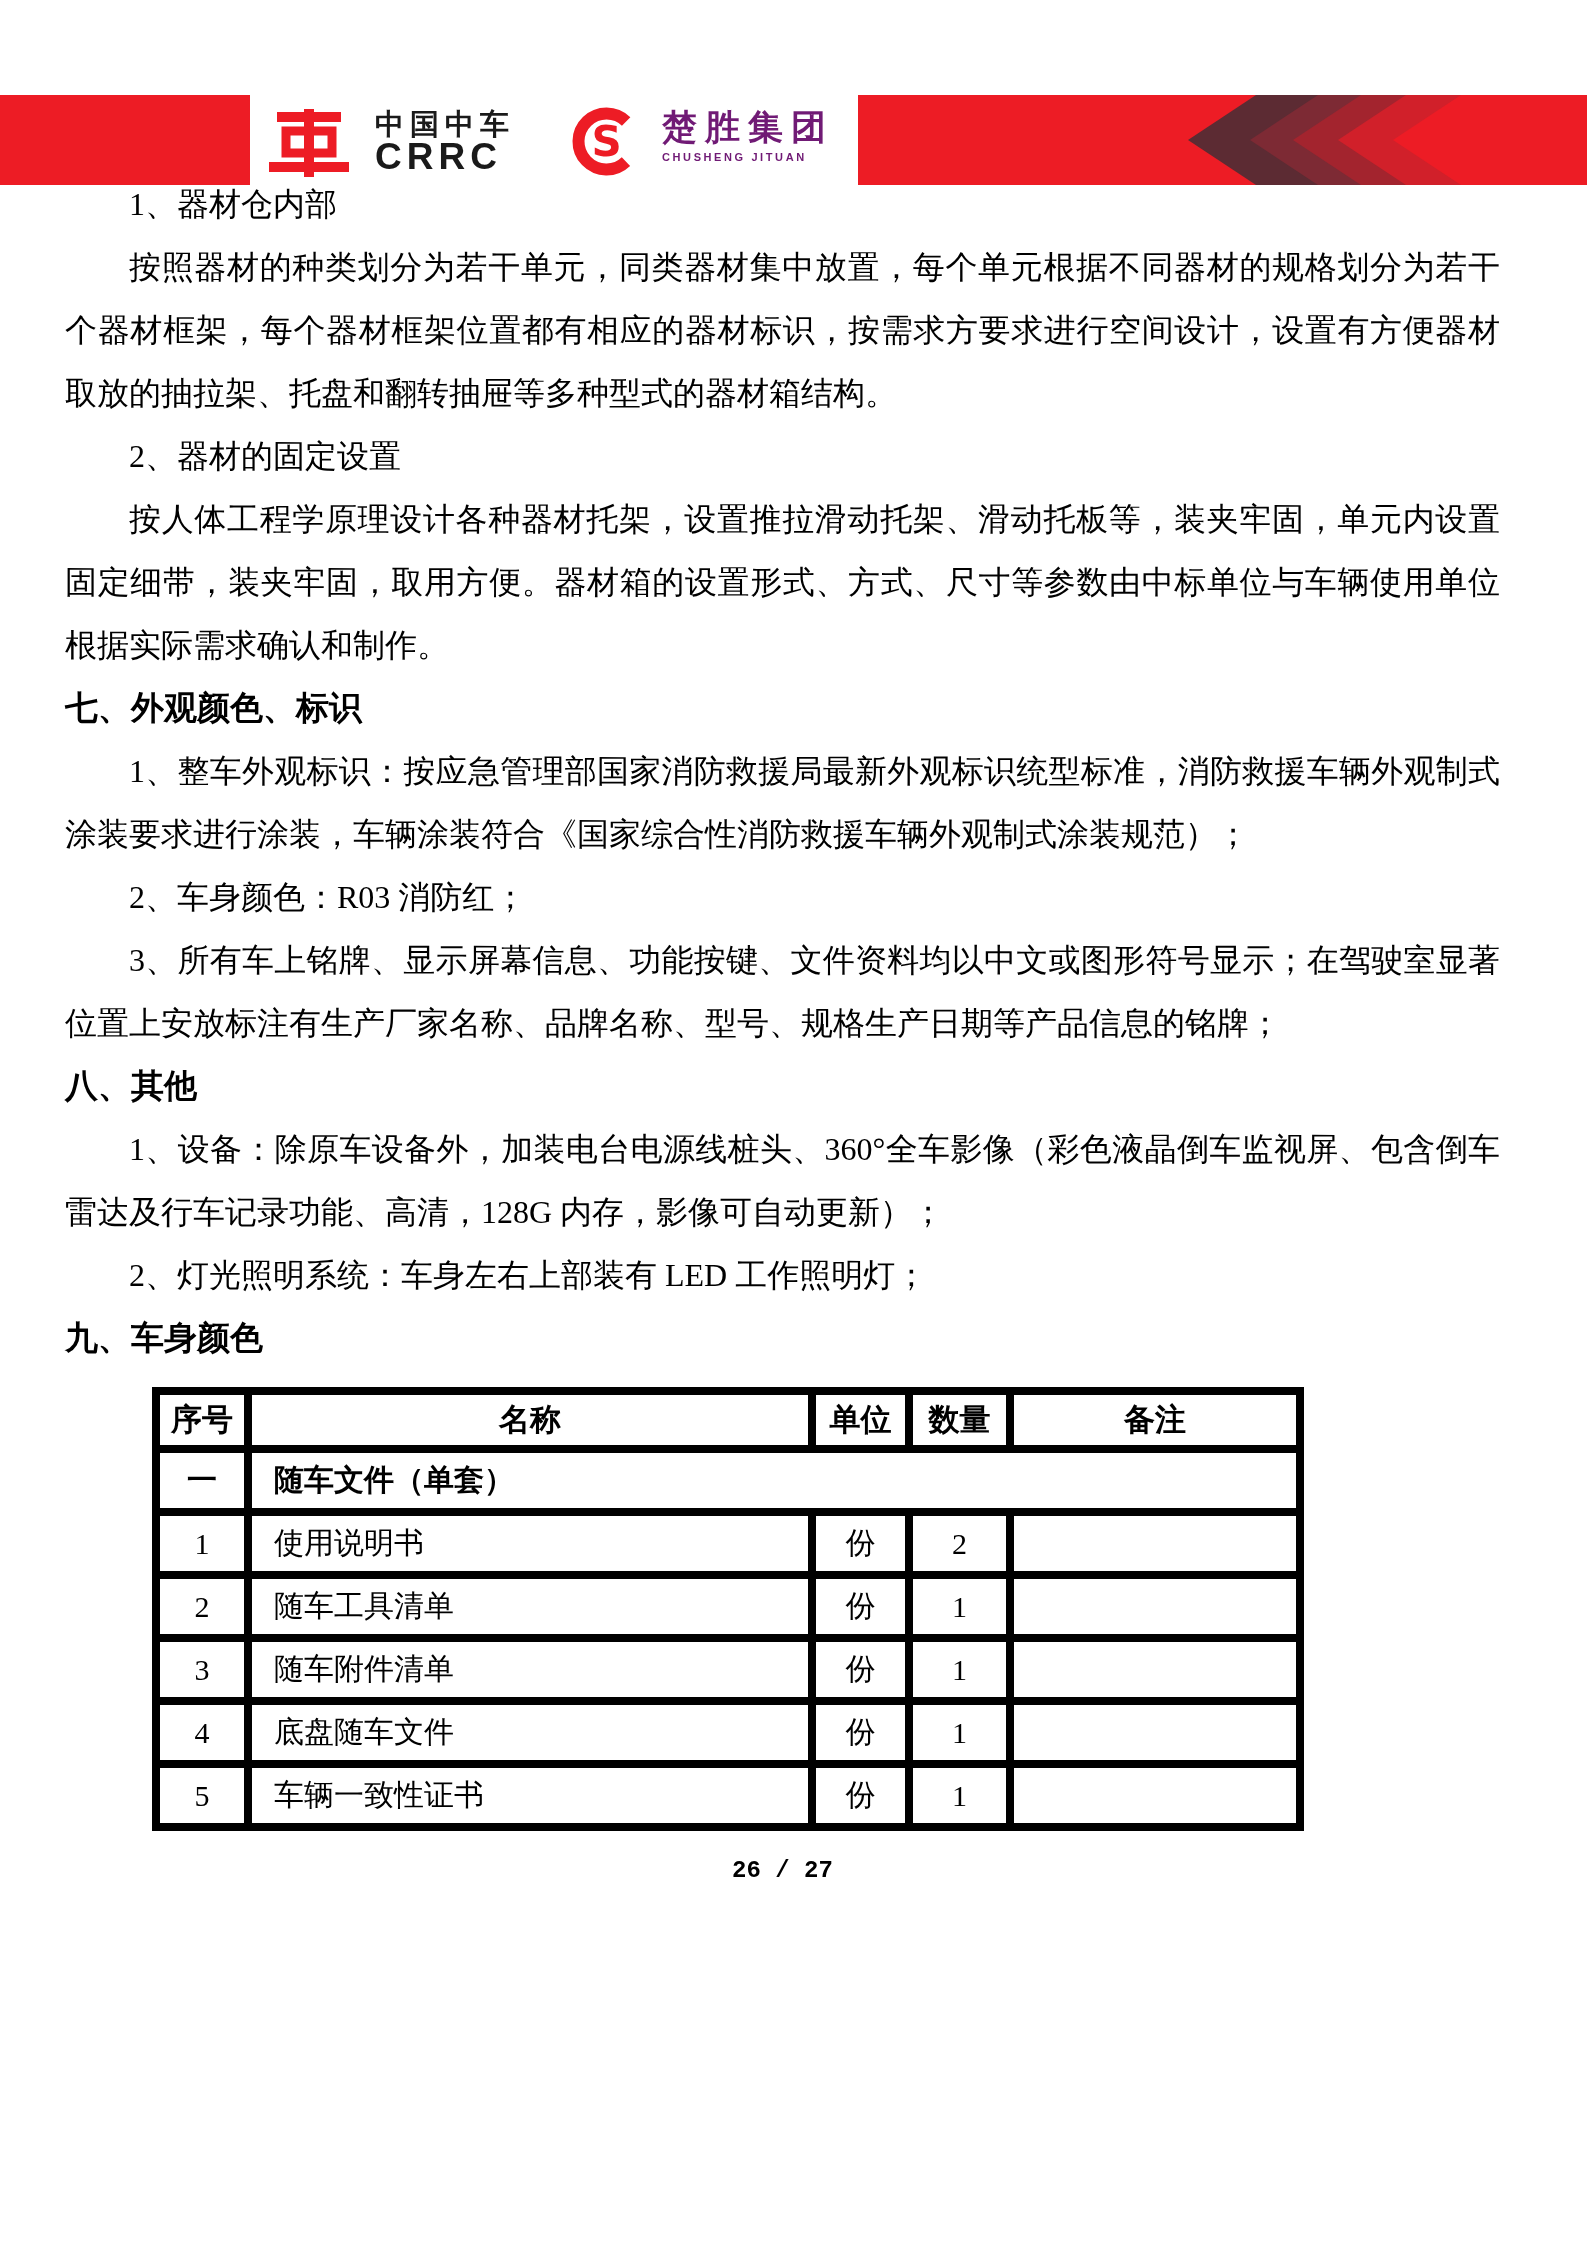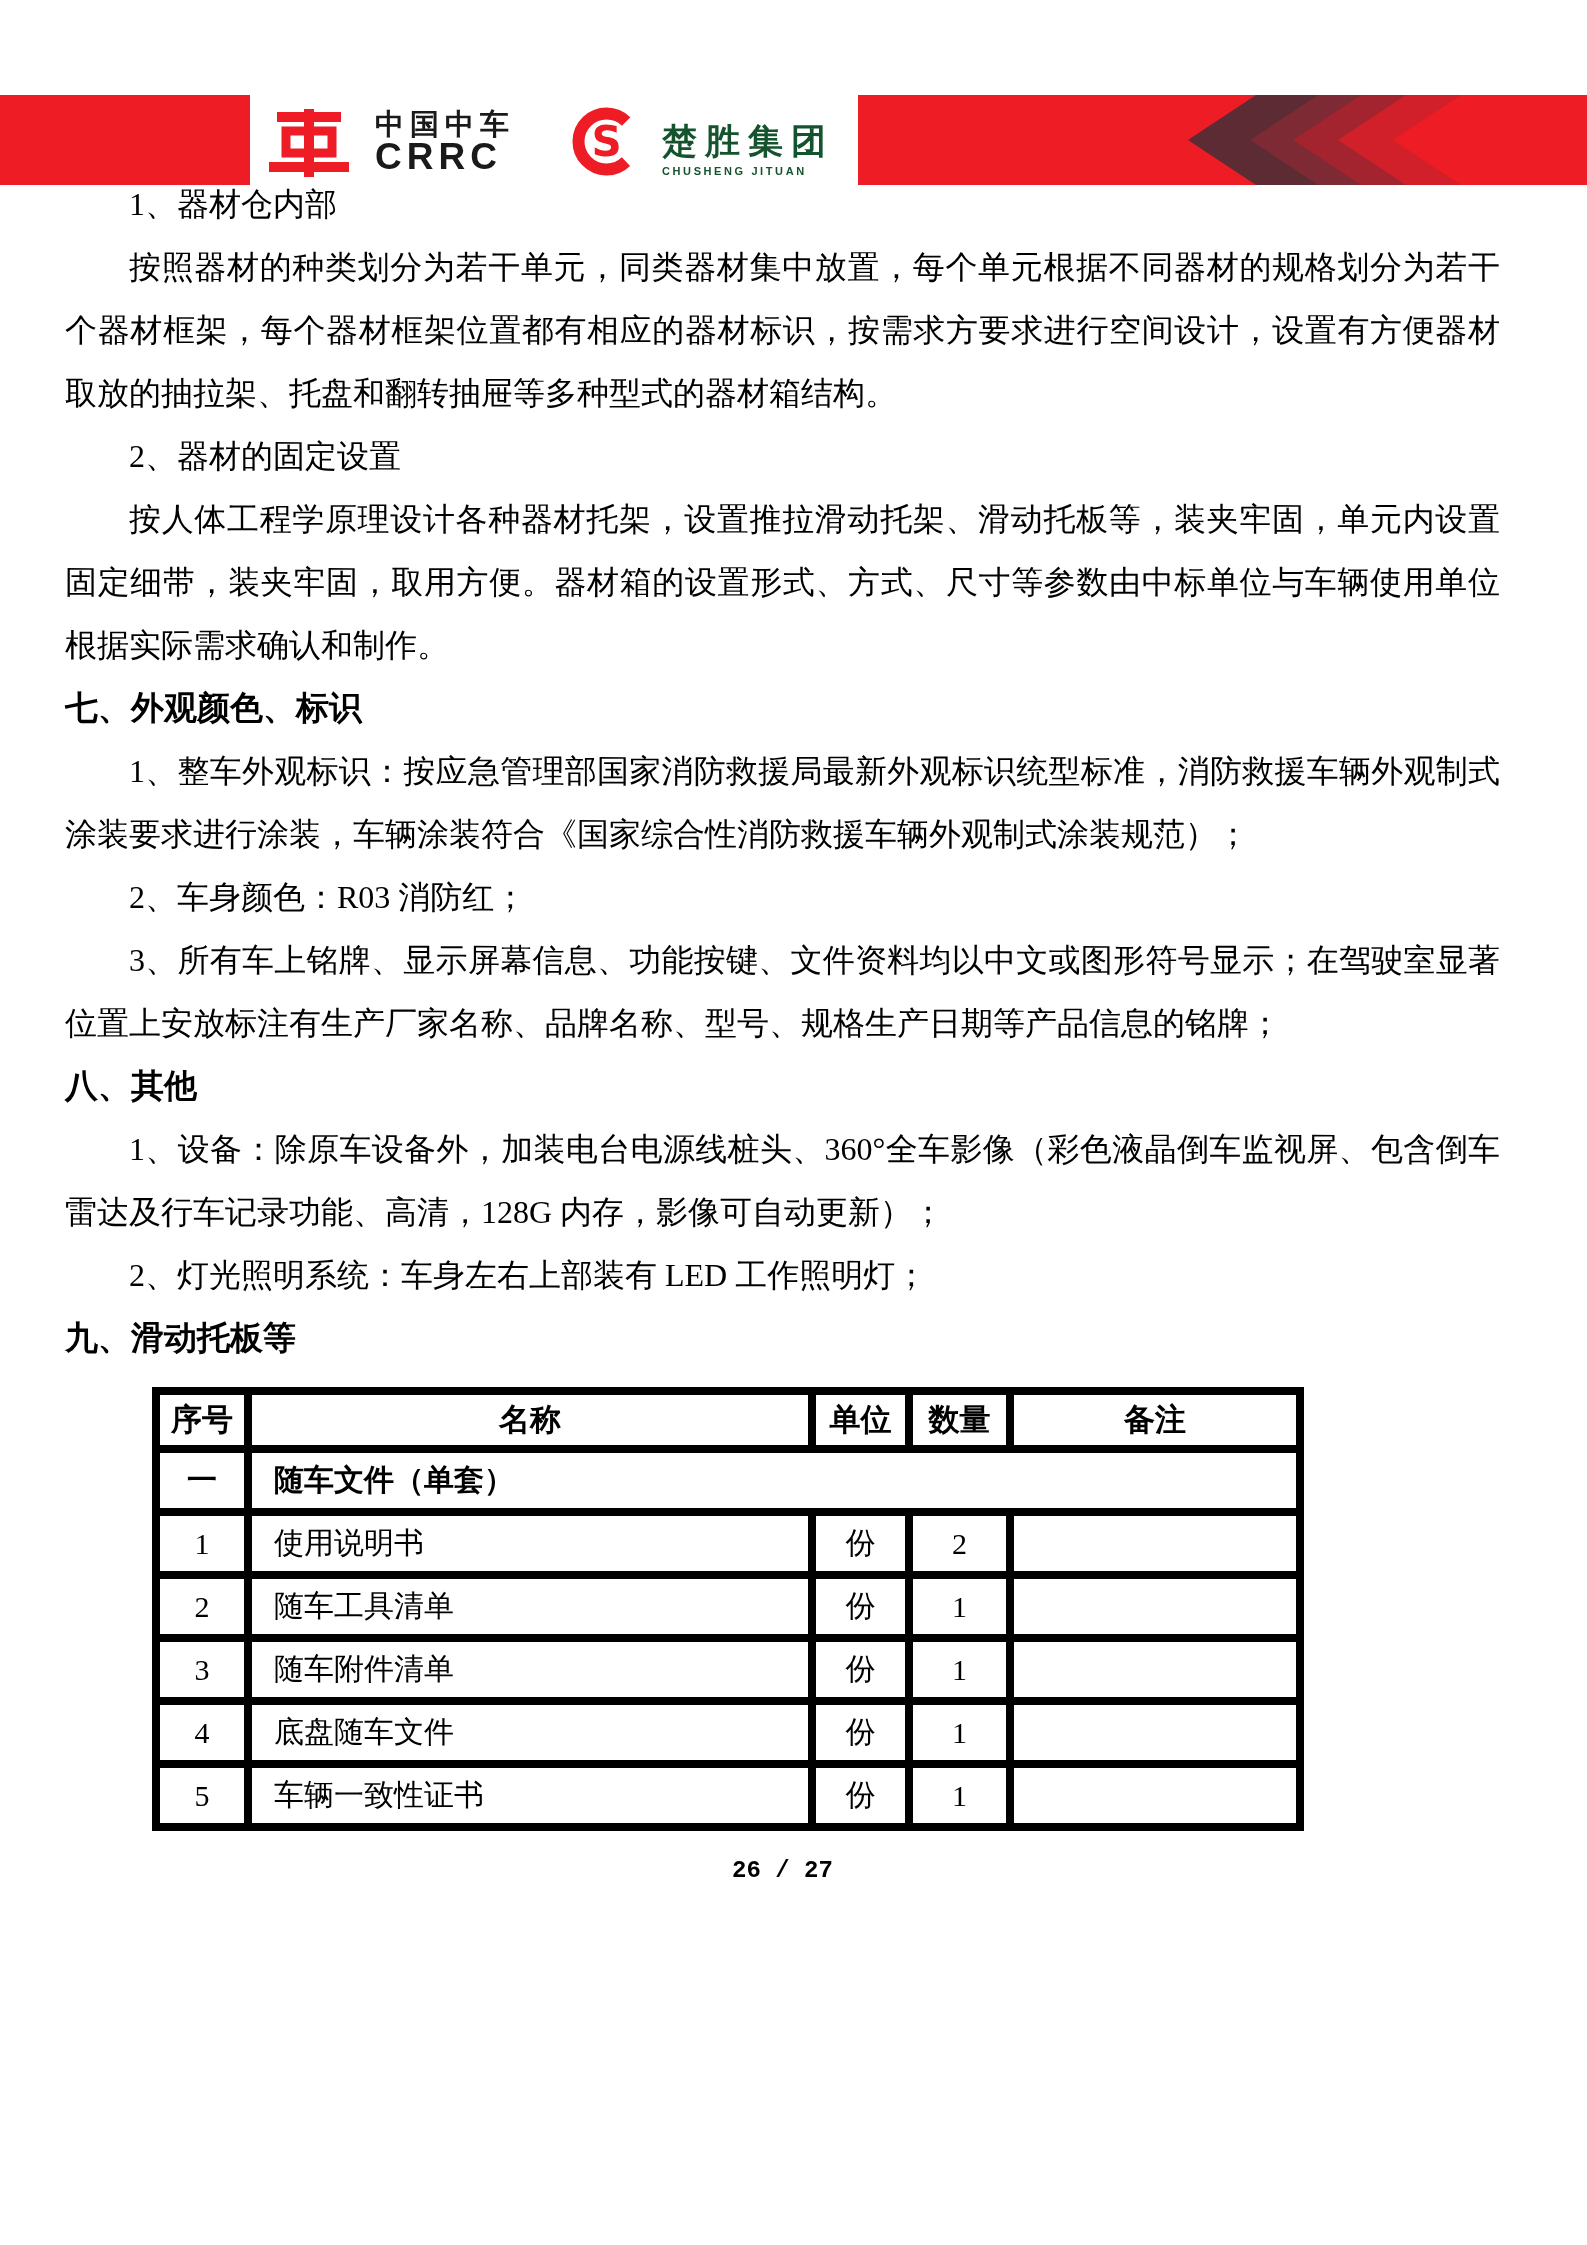--- a/index.html
+++ b/index.html
@@ -19,21 +19,21 @@
     clip-path:polygon(0 50%, 17% 0, 100% 0, 100% 100%, 17% 100%); }
 
   .crrc-logo { position:absolute; left:19px; top:14px; display:flex; align-items:flex-start; }
   .crrc-emblem { display:block; }
   .crrc-text { margin-left:26px; font-family:"Liberation Sans", sans-serif; color:#1a1a1a; }
   .crrc-zh { font-size:29px; font-weight:bold; letter-spacing:6px; line-height:30px; white-space:nowrap; }
   .crrc-en { font-size:37px; font-weight:900; letter-spacing:5px; line-height:34px; margin-top:1px; }
 
   .cs-logo { position:absolute; left:319px; top:9px; display:flex; align-items:flex-start; }
   .cs-emblem { display:block; }
-  .cs-text { margin-left:18px; margin-top:19px; font-family:"Liberation Sans", sans-serif; color:#14532d; }
+  .cs-text { margin-left:18px; margin-top:5px; font-family:"Liberation Sans", sans-serif; color:#701a75; }
   .cs-zh { font-size:35px; font-weight:bold; letter-spacing:8px; line-height:36px; white-space:nowrap; }
   .cs-en { font-size:11px; font-weight:600; letter-spacing:2.6px; margin-top:6px; white-space:nowrap; }
 
   .logo-red-fill { fill:var(--brand-red); }
   .logo-red-stroke { stroke:var(--brand-red); fill:none; }
 
   
   .content { position:absolute; top:173px; left:0; right:0; padding:0 87px 0 65px; }
   .content p { margin:0; font-size:32px; line-height:63px; text-align:justify; }
   .content p.para, .content p.item { text-indent:2em; }
@@ -108,21 +108,21 @@
         <p class="para">按照器材的种类划分为若干单元，同类器材集中放置，每个单元根据不同器材的规格划分为若干个器材框架，每个器材框架位置都有相应的器材标识，按需求方要求进行空间设计，设置有方便器材取放的抽拉架、托盘和翻转抽屉等多种型式的器材箱结构。</p>
         <p class="item">2、器材的固定设置</p>
         <p class="para">按人体工程学原理设计各种器材托架，设置推拉滑动托架、滑动托板等，装夹牢固，单元内设置固定细带，装夹牢固，取用方便。器材箱的设置形式、方式、尺寸等参数由中标单位与车辆使用单位根据实际需求确认和制作。</p>
         <p class="heading">七、外观颜色、标识</p>
         <p class="para">1、整车外观标识：按应急管理部国家消防救援局最新外观标识统型标准，消防救援车辆外观制式涂装要求进行涂装，车辆涂装符合《国家综合性消防救援车辆外观制式涂装规范）；</p>
         <p class="para">2、车身颜色：R03 消防红；</p>
         <p class="para">3、所有车上铭牌、显示屏幕信息、功能按键、文件资料均以中文或图形符号显示；在驾驶室显著位置上安放标注有生产厂家名称、品牌名称、型号、规格生产日期等产品信息的铭牌；</p>
         <p class="heading">八、其他</p>
         <p class="para">1、设备：除原车设备外，加装电台电源线桩头、360°全车影像（彩色液晶倒车监视屏、包含倒车雷达及行车记录功能、高清，128G 内存，影像可自动更新）；</p>
         <p class="para">2、灯光照明系统：车身左右上部装有 LED 工作照明灯；</p>
-        <p class="heading">九、滑动托板等</p>
+        <p class="heading">九、车身颜色</p>
       </div>
 
     <table class="doc-table">
       <colgroup>
         <col class="c1">
           <col class="c2">
           <col class="c3">
           <col class="c4">
           <col class="c5">
       </colgroup>

